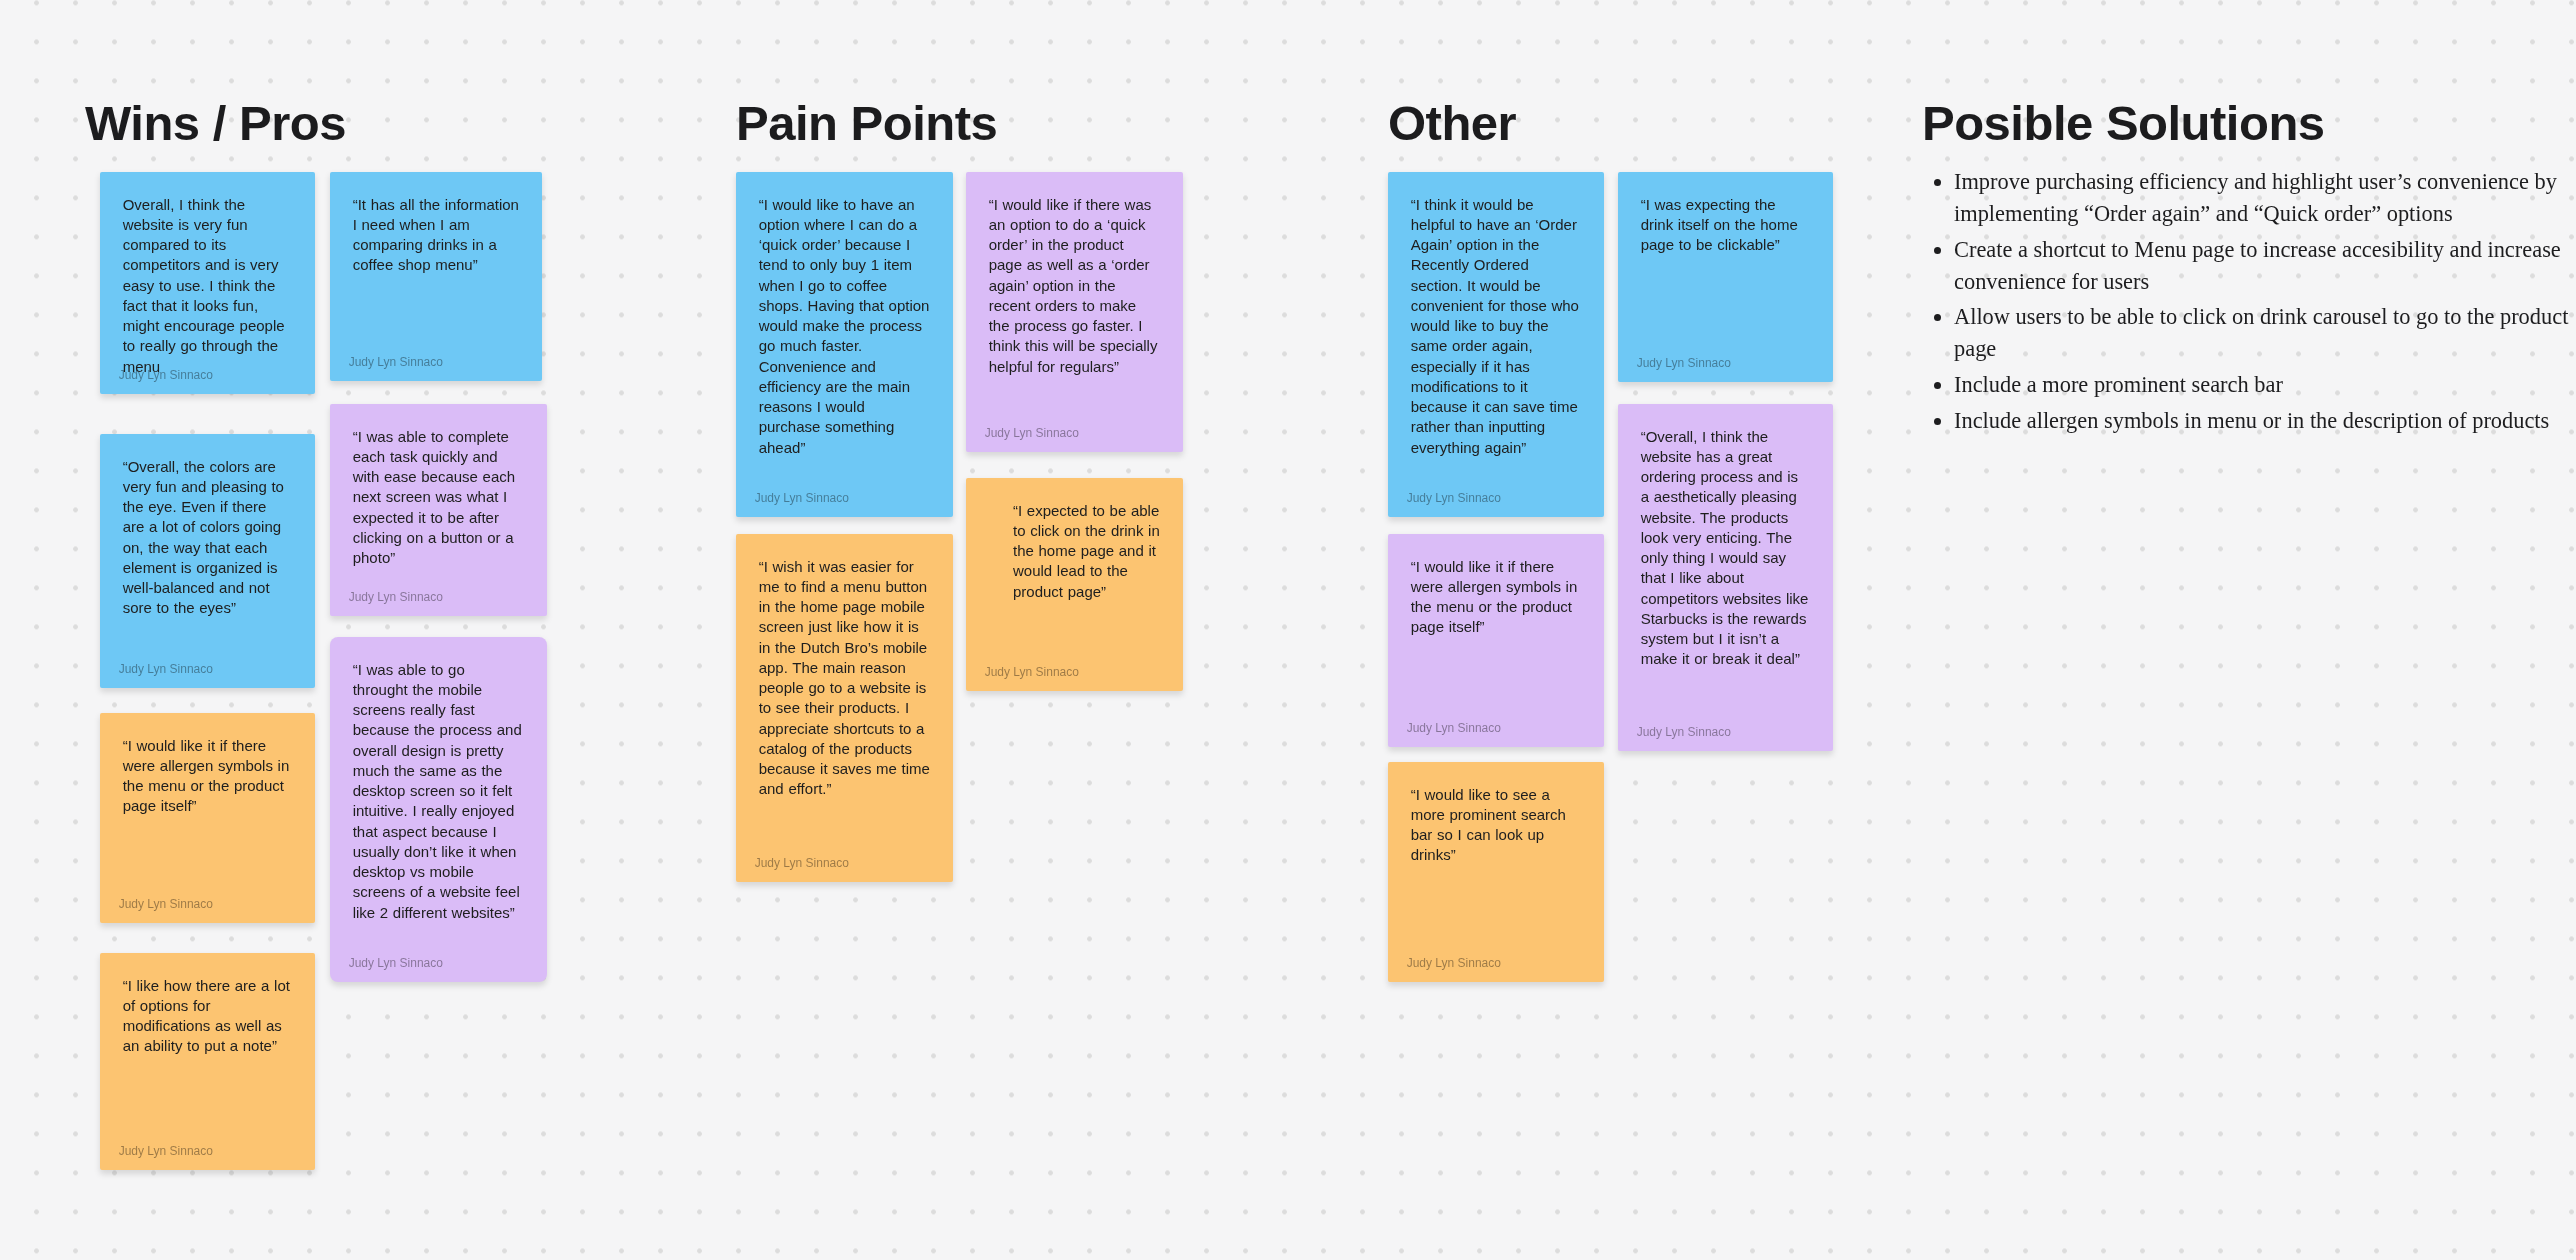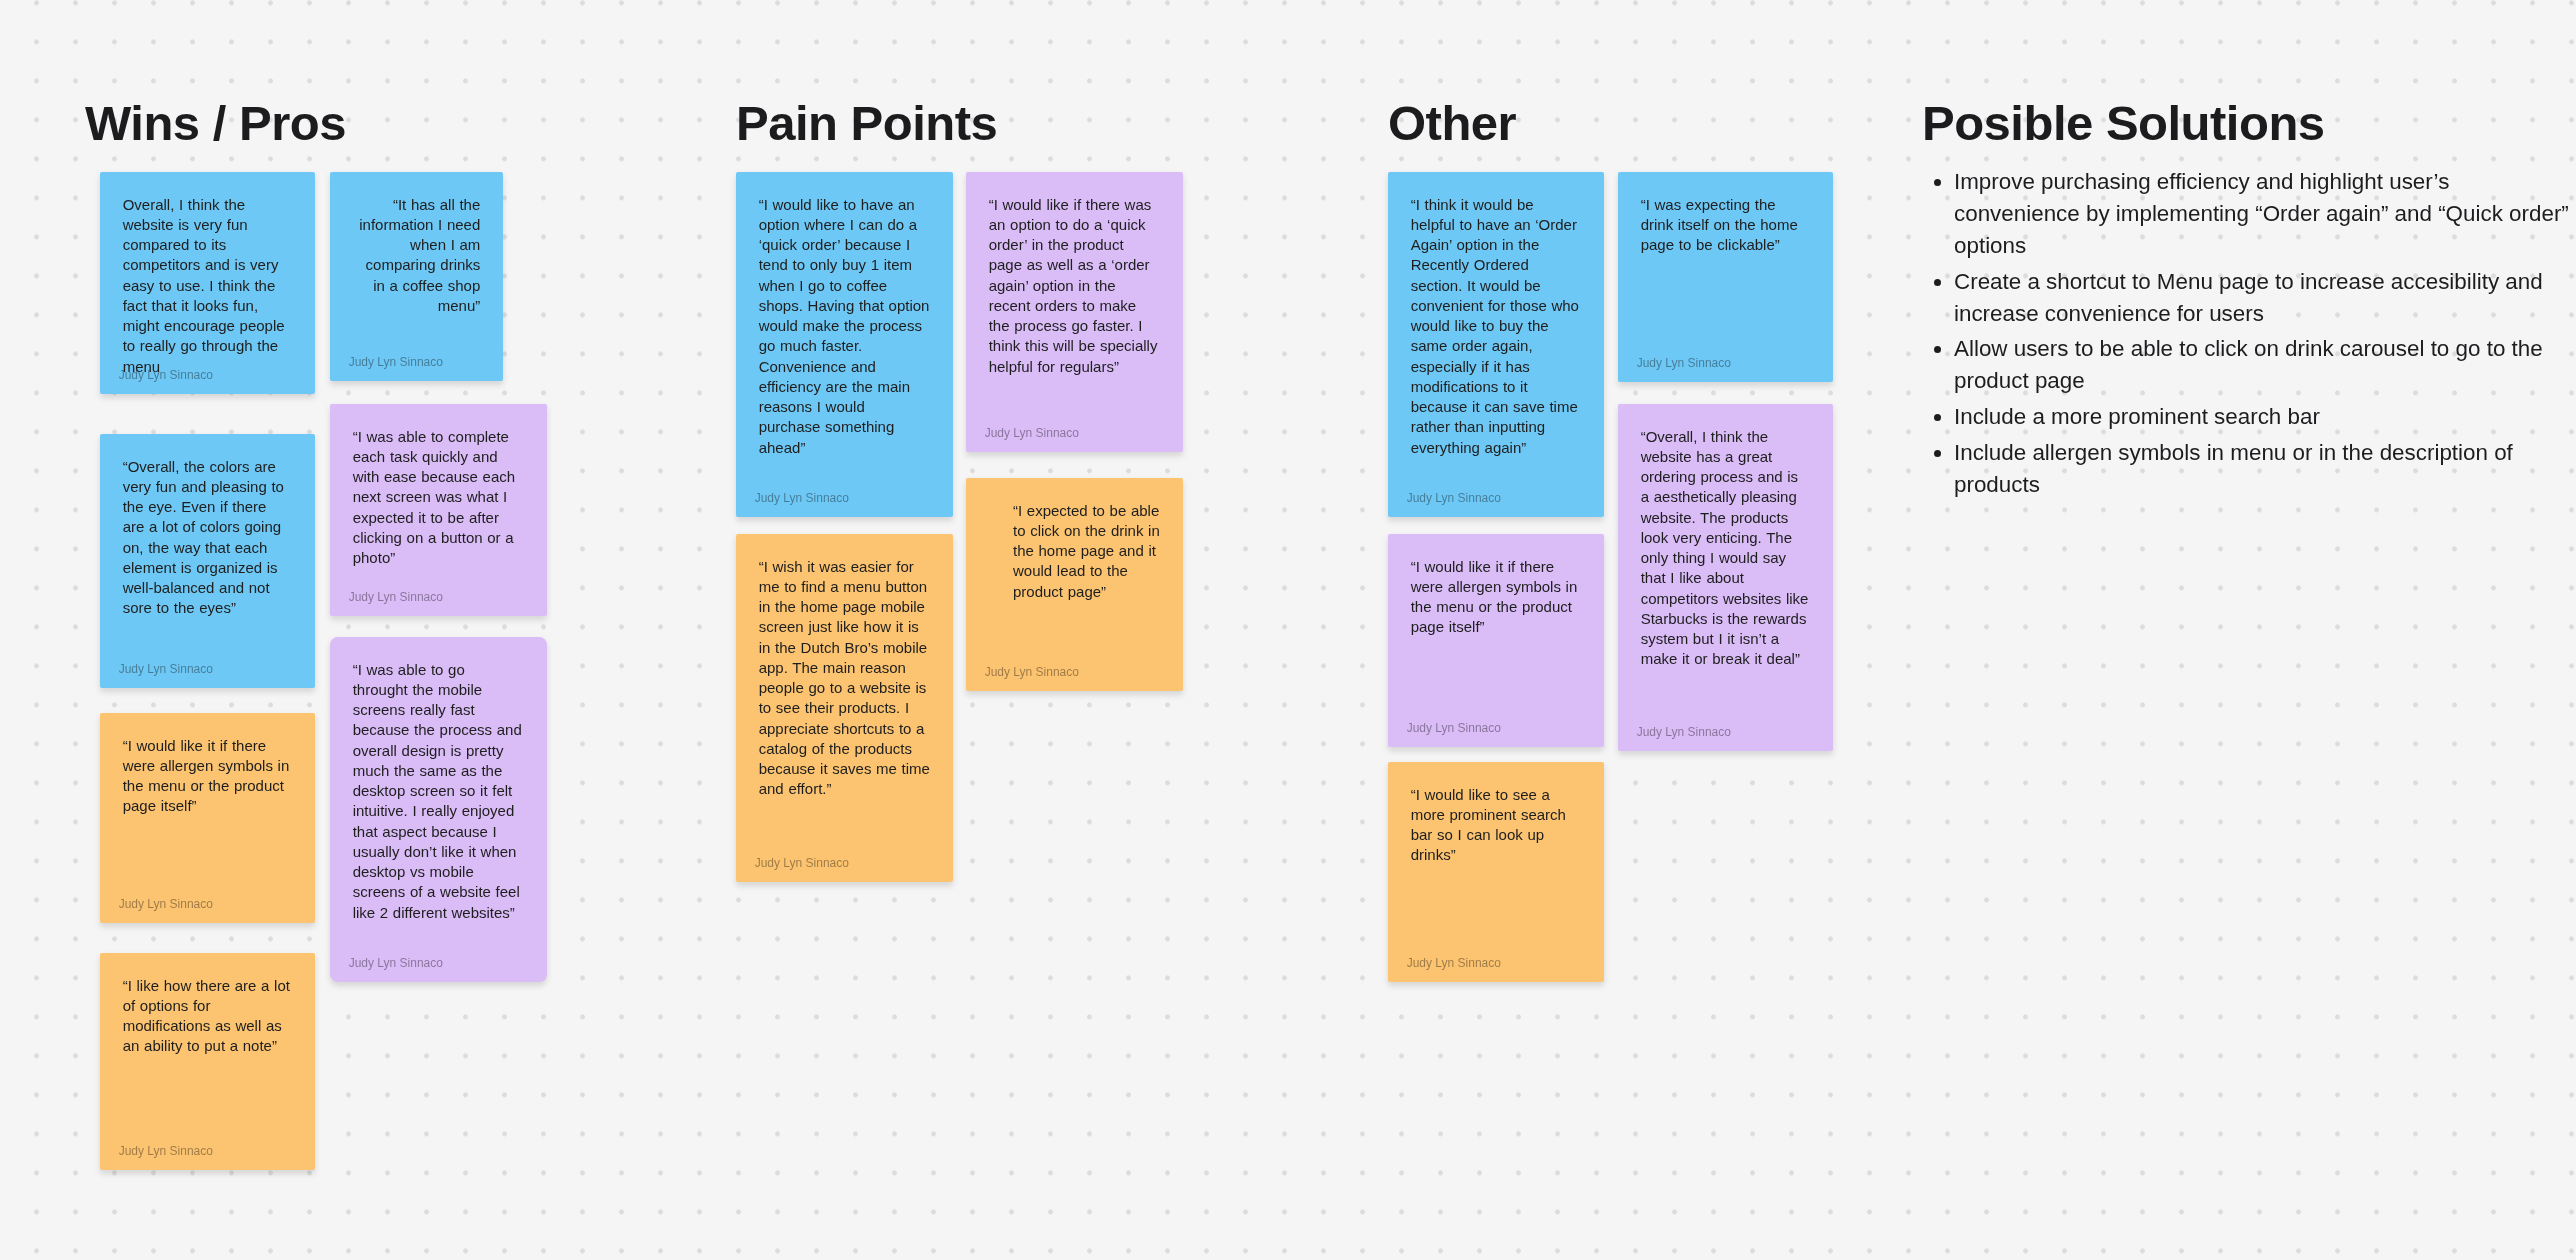--- a/index.html
+++ b/index.html
@@ -47,20 +47,21 @@
     bottom: 12px;
     font-size: 12px;
     color: rgba(0,0,0,0.38);
     white-space: nowrap;
   }
   .solutions {
     position: absolute;
     left: 1922px;
     top: 166px;
     width: 655px;
+    font-family: Liberation Serif, serif;
   }
   .solutions ul {
     margin: 0;
     padding: 0 0 0 32px;
   }
   .solutions li {
     font-size: 22.4px;
     line-height: 32px;
     color: #1d1d1f;
     margin-bottom: 3.7px;
@@ -86,21 +87,21 @@
     <span class="note-author">Judy Lyn Sinnaco</span>
   </div>
   <div class="note" style="left: 100px; top: 713px; width: 215px; height: 210px; background-color: rgb(252, 196, 113);">
     <p class="note-text">“I would like it if there were allergen symbols in the menu or the product page itself”</p>
     <span class="note-author">Judy Lyn Sinnaco</span>
   </div>
   <div class="note" style="left: 100px; top: 953px; width: 215px; height: 217px; background-color: rgb(252, 196, 113);">
     <p class="note-text">“I like how there are a lot of options for modifications as well as an ability to put a note”</p>
     <span class="note-author">Judy Lyn Sinnaco</span>
   </div>
-  <div class="note" style="left: 330px; top: 172px; width: 173px; height: 209px; background-color: rgb(110, 200, 245); text-align: right;">
+  <div class="note" style="left: 330px; top: 172px; width: 212px; height: 209px; background-color: rgb(110, 200, 245);">
     <p class="note-text">“It has all the information I need when I am comparing drinks in a coffee shop menu”</p>
     <span class="note-author">Judy Lyn Sinnaco</span>
   </div>
   <div class="note" style="left: 330px; top: 404px; width: 217px; height: 212px; background-color: rgb(218, 188, 247);">
     <p class="note-text">“I was able to complete each task quickly and with ease because each next screen was what I expected it to be after clicking on a button or a photo”</p>
     <span class="note-author">Judy Lyn Sinnaco</span>
   </div>
   <div class="note" style="left: 330px; top: 637px; width: 217px; height: 345px; background-color: rgb(218, 188, 247); border-radius: 8px;">
     <p class="note-text">“I was able to go throught the mobile screens really fast because the process and overall design is pretty much the same as the desktop screen so it felt intuitive. I really enjoyed that aspect because I usually don’t like it when desktop vs mobile screens of a website feel like 2 different websites”</p>
     <span class="note-author">Judy Lyn Sinnaco</span>

